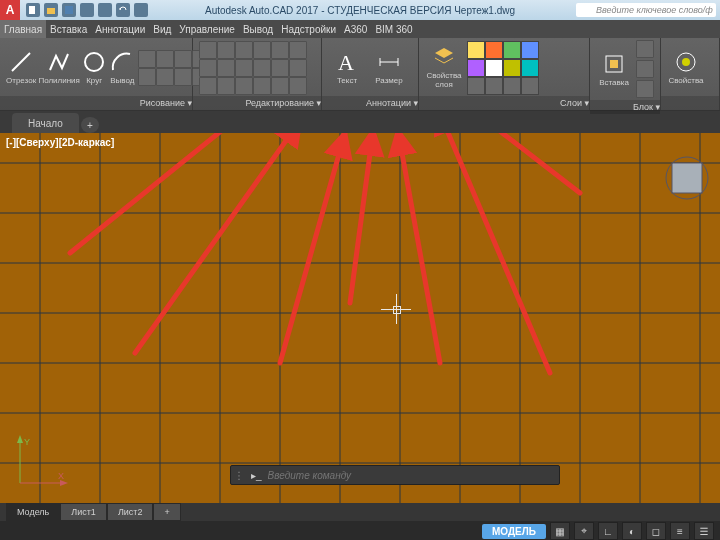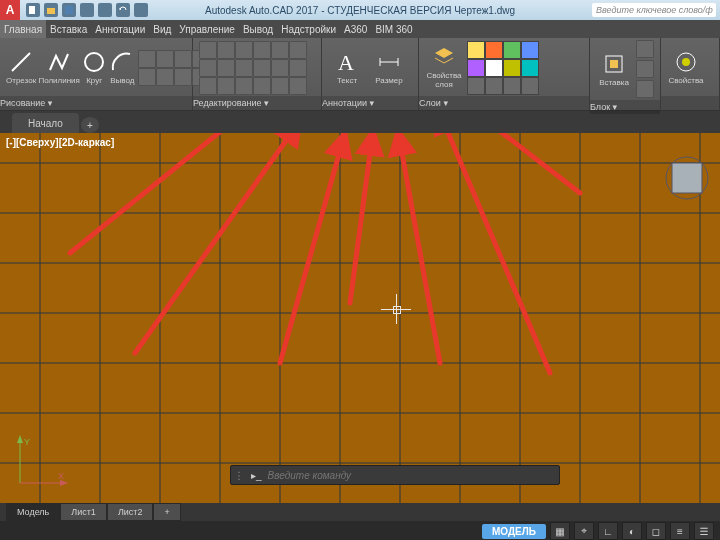--- a/index.html
+++ b/index.html
@@ -2,31 +2,31 @@
 <html><head>
 <meta charset="utf-8">
 <style>
 html,body{margin:0;padding:0;width:720px;height:540px;overflow:hidden;font-family:"Segoe UI",Arial,sans-serif;font-size:10px;color:#d0d0d0;background:#1a2430}
 .titlebar{height:20px;background:linear-gradient(#d6e6f2,#bcd6e8);display:flex;align-items:center;color:#333;font-size:10px;position:relative}
 .app-icon{width:20px;height:20px;background:#d63a3a;display:flex;align-items:center;justify-content:center;color:#fff;font-weight:bold;font-size:12px}
 .qat{display:flex;gap:4px;margin-left:6px}
 .qat-btn{width:14px;height:14px;background:#5a7a94;border-radius:2px;display:flex;align-items:center;justify-content:center}
 .title-text{position:absolute;left:50%;transform:translateX(-50%);color:#2a4a66}
 .title-right{position:absolute;right:4px;display:flex;align-items:center;gap:6px}
-.search-title{width:120px;height:14px;background:#fff;border-radius:2px;font-size:9px;color:#888;padding-left:4px;line-height:14px;font-style:italic}
+.search-title{width:120px;height:14px;background:#fff;border-radius:2px;font-size:9px;color:#888;padding-left:20px;line-height:14px;font-style:italic}
 
 .menutabs{height:18px;background:#4a4a4a;display:flex;align-items:stretch;font-size:10px;color:#ddd}
 .menutabs .tab{padding:0 4px;display:flex;align-items:center;cursor:pointer}
 .menutabs .tab.active{background:#6e6e6e}
 .menutabs .tab.rec{color:#74b6e8}
 
 .ribbon{height:72px;background:linear-gradient(#646464,#565656);display:flex;border-bottom:1px solid #333}
 .panel{border-right:1px solid #3a3a3a;display:flex;flex-direction:column;position:relative}
 .panel-body{flex:1;display:flex;align-items:center;padding:2px 6px;gap:4px}
-.panel-title{height:14px;line-height:14px;text-align:left;font-size:9px;color:#d0d0d0;background:rgba(0,0,0,0.15)}
+.panel-title{height:14px;line-height:14px;text-align:right;font-size:9px;color:#d0d0d0;background:rgba(0,0,0,0.15)}
 .bigbtn{display:flex;flex-direction:column;align-items:center;gap:2px;width:38px;cursor:pointer}
 .bigbtn .ic{width:24px;height:24px;display:flex;align-items:center;justify-content:center}
 .bigbtn .lbl{font-size:8px;text-align:center;line-height:9px}
 .smgrid{display:grid;grid-template-columns:repeat(4,16px);grid-auto-rows:16px;gap:2px}
 .smbtn{width:16px;height:16px;background:#6a6a6a;border:1px solid #505050;border-radius:1px}
 .colgrid{display:grid;grid-template-columns:repeat(4,16px);grid-auto-rows:16px;gap:2px}
 .colbtn{width:16px;height:16px;border:1px solid #444}
 
 .doctabs{height:22px;background:#3a3a3a;display:flex;align-items:flex-end;padding-left:12px}
 .dtab{height:20px;padding:0 16px;display:flex;align-items:center;font-size:10px;border-top-left-radius:4px;border-top-right-radius:4px;margin-right:2px;position:relative;cursor:pointer}

